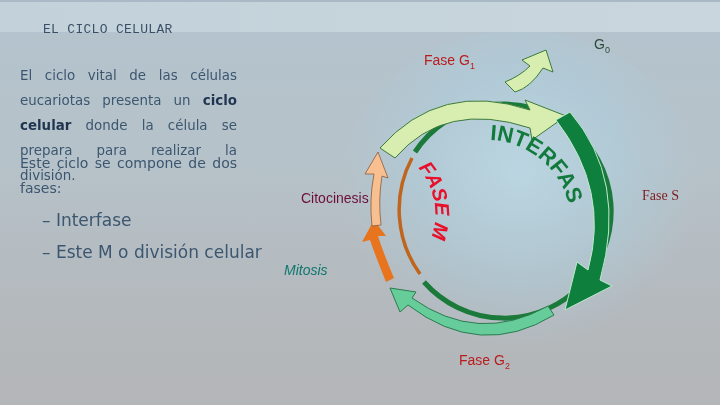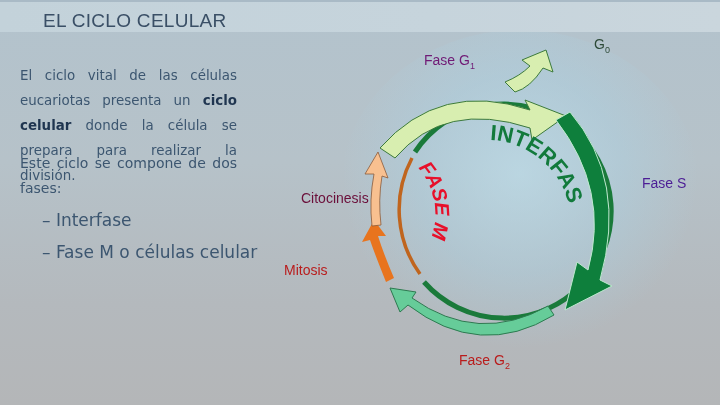--- a/index.html
+++ b/index.html
@@ -15,23 +15,23 @@
   }
   .header-band {
     position: absolute; left: 0; top: 0; width: 720px; height: 32px;
     background: linear-gradient(90deg, #c3d2da 0%, #c6d4dc 60%, #cad6dd 100%);
   }
   .header-band::before {
     content: ""; position: absolute; left: 0; top: 0; width: 720px; height: 2px;
     background: #a9bac6;
   }
   .title {
-    position: absolute; left: 43px; top: 10px;
-    font-size: 19px; letter-spacing: 0.3px; color: #3a4f66;
-    font-family: Liberation Sans, sans-serif;
+    position: absolute; left: 43px; top: 22px;
+    font-size: 13px; letter-spacing: 0.3px; color: #3a4f66;
+    font-family: Liberation Mono, monospace;
   }
   .body-text {
     position: absolute; left: 20px; top: 63px; width: 217px;
     font-size: 13.4px; line-height: 25px; color: #3c5670;
     text-align: justify;
   }
   .body-text .strong { font-weight: bold; color: #1f3550; }
   .para2 {
     position: absolute; left: 20px; top: 151px; width: 217px;
     font-size: 14px; line-height: 25px; color: #3c5670; text-align: justify;
@@ -49,21 +49,21 @@
 
 <div class="glow"></div>
 <div class="header-band"></div>
 <div class="title">EL CICLO CELULAR</div>
 
 <div class="body-text">
   <span>El ciclo vital de las células eucariotas presenta un </span><span class="strong">ciclo celular</span><span> donde la célula se prepara para realizar la división.</span>
 </div>
 <div class="para2">Este ciclo se compone de dos fases:</div>
 <div class="list-item" style="top:210px;">– Interfase</div>
-<div class="list-item" style="top:242px;">– Fase M o células celular</div>
+<div class="list-item" style="top:242px;">– Este M o división celular</div>
 
 <svg class="diagram" width="720" height="405" viewBox="0 0 720 405">
 
   <path d="M 415 152 A 107 107 0 1 1 424 282" fill="none" stroke="#1a7a3a" stroke-width="5"></path>
 
   <path d="M 412 158 A 110 110 0 0 0 420 274" fill="none" stroke="#c0651e" stroke-width="3.5"></path>
 
   <path d="M 380 148 Q 440 80 530 110 L 525 100 L 566 116 L 532 140 L 530 128 Q 445 100 395 158 Z" fill="#d8eeb0" stroke="#3c7a3c" stroke-width="1"></path>
 
   <path d="M 505 82 Q 520 76 530 66 L 522 60 L 546 50 L 553 72 L 543 68 Q 530 88 515 92 Z" fill="#d8eeb0" stroke="#3c7a3c" stroke-width="1"></path>
@@ -81,18 +81,18 @@
     <path id="faseMPath" d="M 418 168 A 70 70 0 0 1 424 252"></path>
   </defs>
   <text font-family="Liberation Sans, sans-serif" font-weight="bold" font-size="22" fill="#127a3c">
     <textPath href="#interfasePath">INTERFASE</textPath>
   </text>
   <text font-family="Liberation Sans, sans-serif" font-weight="bold" font-style="italic" font-size="20" fill="#e8102a" transform="rotate(0)">
     <textPath href="#faseMPath">FASE M</textPath>
   </text>
 </svg>
 
-<div class="label" style="left:424px; top:52px; color:#701a75;"><span>Fase G</span><sub style="font-size:9px;">1</sub></div>
+<div class="label" style="left:424px; top:52px; color:#b91c1c;"><span>Fase G</span><sub style="font-size:9px;">1</sub></div>
 <div class="label" style="left:594px; top:36px; color:#2d4a38;"><span>G</span><sub style="font-size:9px;">0</sub></div>
-<div class="label" style="left:642px; top:175px; color:#4c1d95;">Fase S</div>
+<div class="label" style="left:642px; top:188px; color:#7f1d1d;font-family:Liberation Serif, serif;">Fase S</div>
 <div class="label" style="left:459px; top:352px; color:#b91c1c;"><span>Fase G</span><sub style="font-size:9px;">2</sub></div>
 <div class="label" style="left:257px; top:190px; color:#6b0f3a;margin-left:44px;">Citocinesis</div>
-<div class="label" style="left:284px; top:262px; color:#b91c1c;">Mitosis</div>
+<div class="label" style="left:284px; top:262px; color:#0f766e;font-style:italic;">Mitosis</div>
 
 </body></html>

